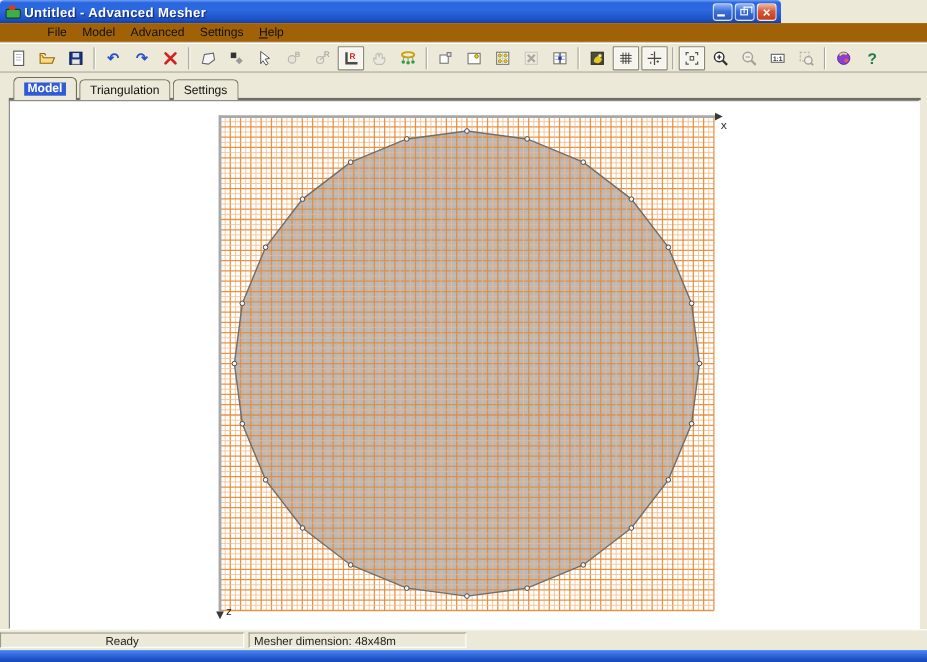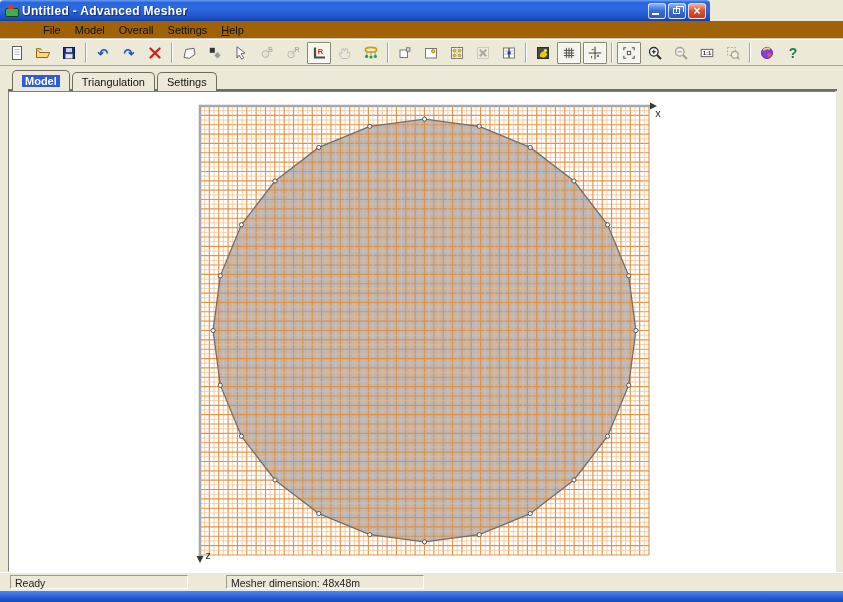--- a/index.html
+++ b/index.html
@@ -56,21 +56,21 @@
   
   #canvas{position:absolute;left:8px;top:91px;width:828px;height:481px;background:#fff;
     border:1px solid;border-color:#808080 #ffffff #ffffff #808080;box-sizing:border-box;}
   #canvas svg{position:absolute;left:0;top:0;}
 
   
   #statusbar{position:absolute;left:0;top:572px;width:843px;height:19px;background:#ece9d8;
     border-top:1px solid #fff;font-size:10.5px;color:#222;}
   .status-panel{position:absolute;top:2px;height:14px;line-height:14px;padding:0 4px;
     border:1px solid;border-color:#9d9a87 #ffffff #ffffff #9d9a87;box-sizing:border-box;}
-  #status-ready{left:10px;width:178px;}
+  #status-ready{left:0;width:222px;text-align:center;}
   #status-dim{left:226px;width:198px;}
 
   
   #bottomstrip{position:absolute;left:0;top:591px;width:843px;height:11px;
     background:linear-gradient(180deg,#4a86f4,#1f55cc 70%,#1a47ae);}
 </style>
 </head>
 <body>
 
 <div id="window">
@@ -90,21 +90,21 @@
         </div>
         <div class="win-btn red">
           <div class="x-glyph">×</div>
         </div>
       </div>
   </div>
 
   <div id="menubar">
       <span class="menu-item">File</span>
       <span class="menu-item">Model</span>
-      <span class="menu-item">Overall</span>
+      <span class="menu-item">Advanced</span>
       <span class="menu-item">Settings</span>
       <span class="menu-item"><u>H</u>elp</span>
     </div>
 
   <div id="toolbar">
       <div class="tb-group">
         <div class="tb-btn">
           <svg class="tb-ico" viewBox="0 0 16 16">
             <rect x="3.5" y="1.5" width="9" height="13" fill="#fff" stroke="#5a5a5a"></rect>
             <path d="M5.5 4.5h5M5.5 7h5M5.5 9.5h5" stroke="#b9b9b9" fill="none"></path>

